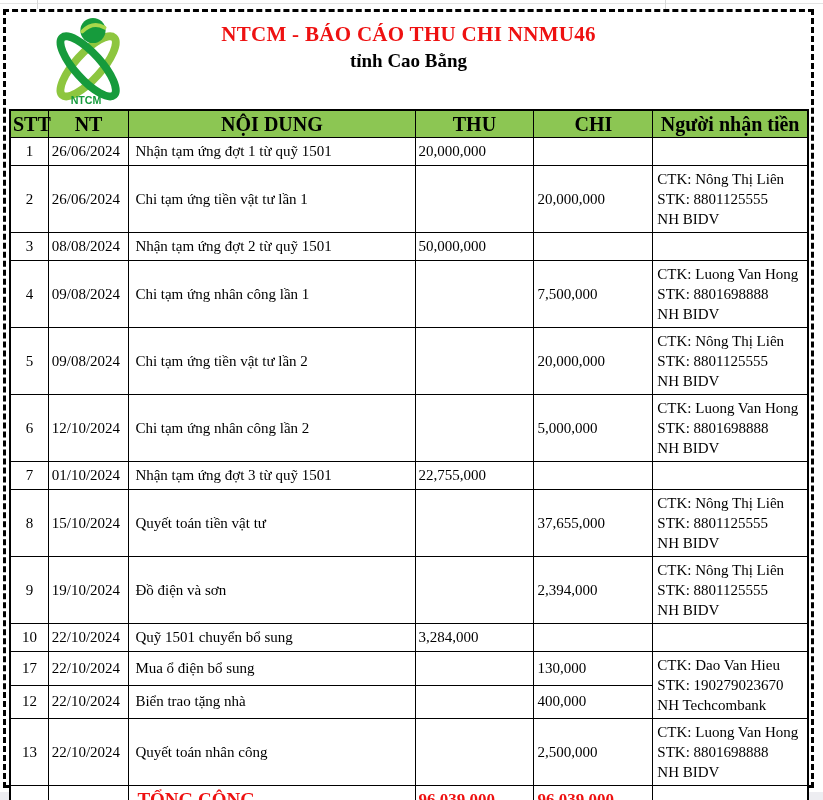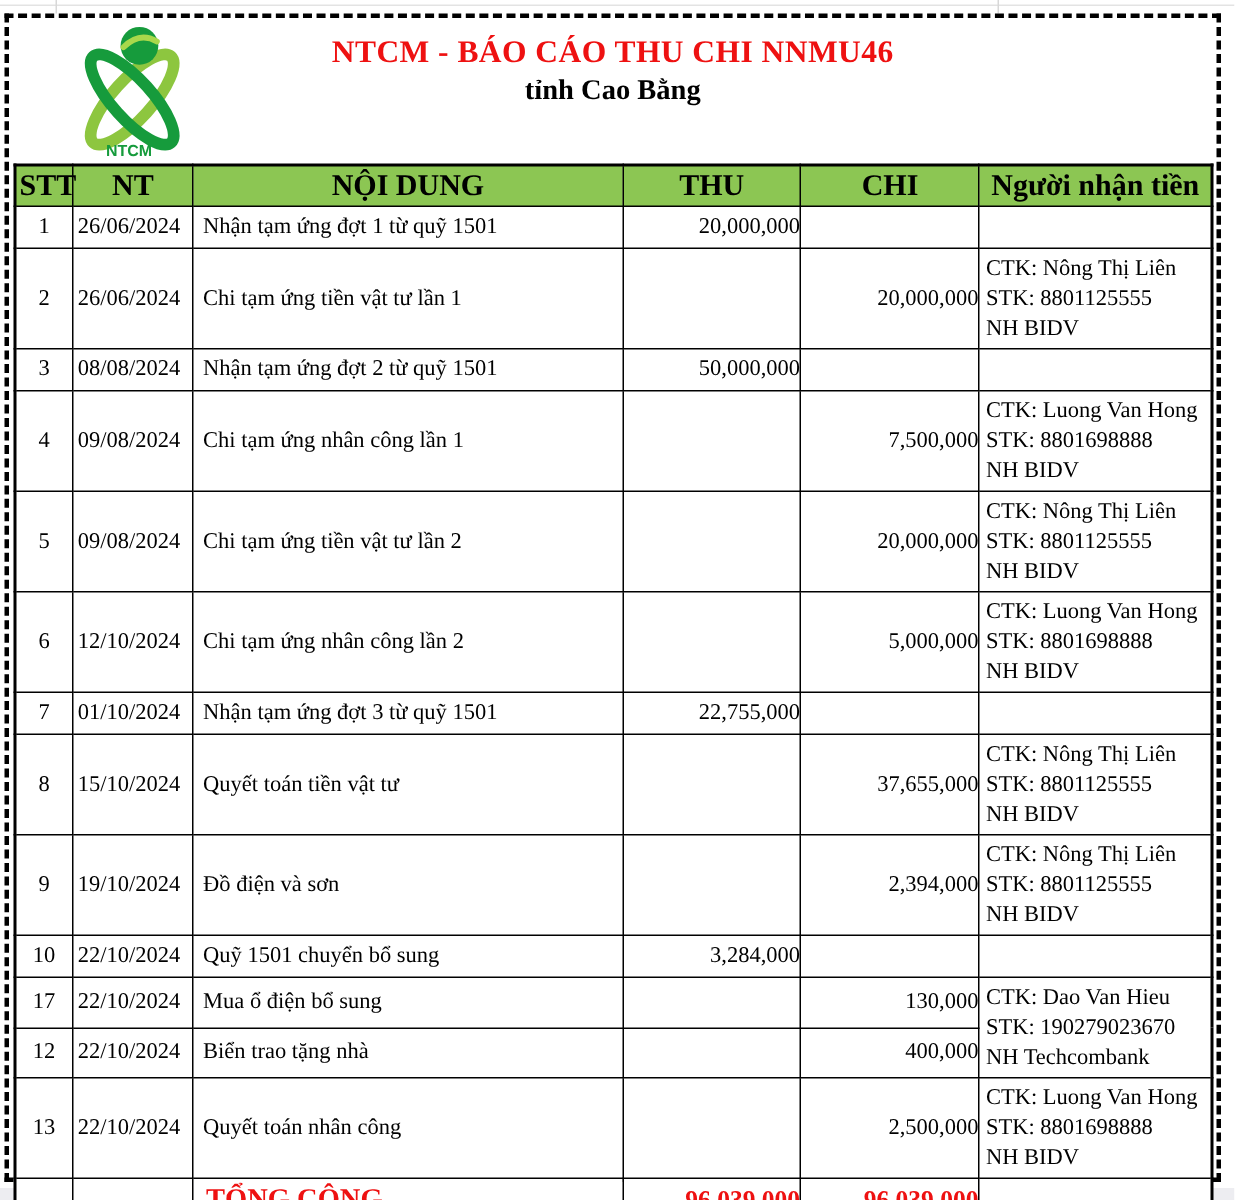--- a/index.html
+++ b/index.html
@@ -68,21 +68,21 @@
   }
   td {
     padding: 3px 3px;
     vertical-align: middle;
     background: #fff;
   }
   tr.simple td { height: 21px; }
   .c-stt { text-align: center; }
   .c-nt  { text-align: left; }
   .c-nd  { text-align: left; padding-left: 6px; }
-  .num   { text-align: right; padding-right: 0; }
+  .num   { text-align: left; padding-right: 0; }
   .c-ng  { text-align: left; padding-left: 4px; line-height: 20px; }
   .col-stt { width: 38px; }
   .col-nt  { width: 80px; }
   .col-nd  { width: 284px; }
   .col-thu { width: 118px; }
   .col-chi { width: 118px; }
   .col-ng  { width: 154px; }
   tr.total-row td { height: 22px; }
   .total-label {
     font-weight: bold;

